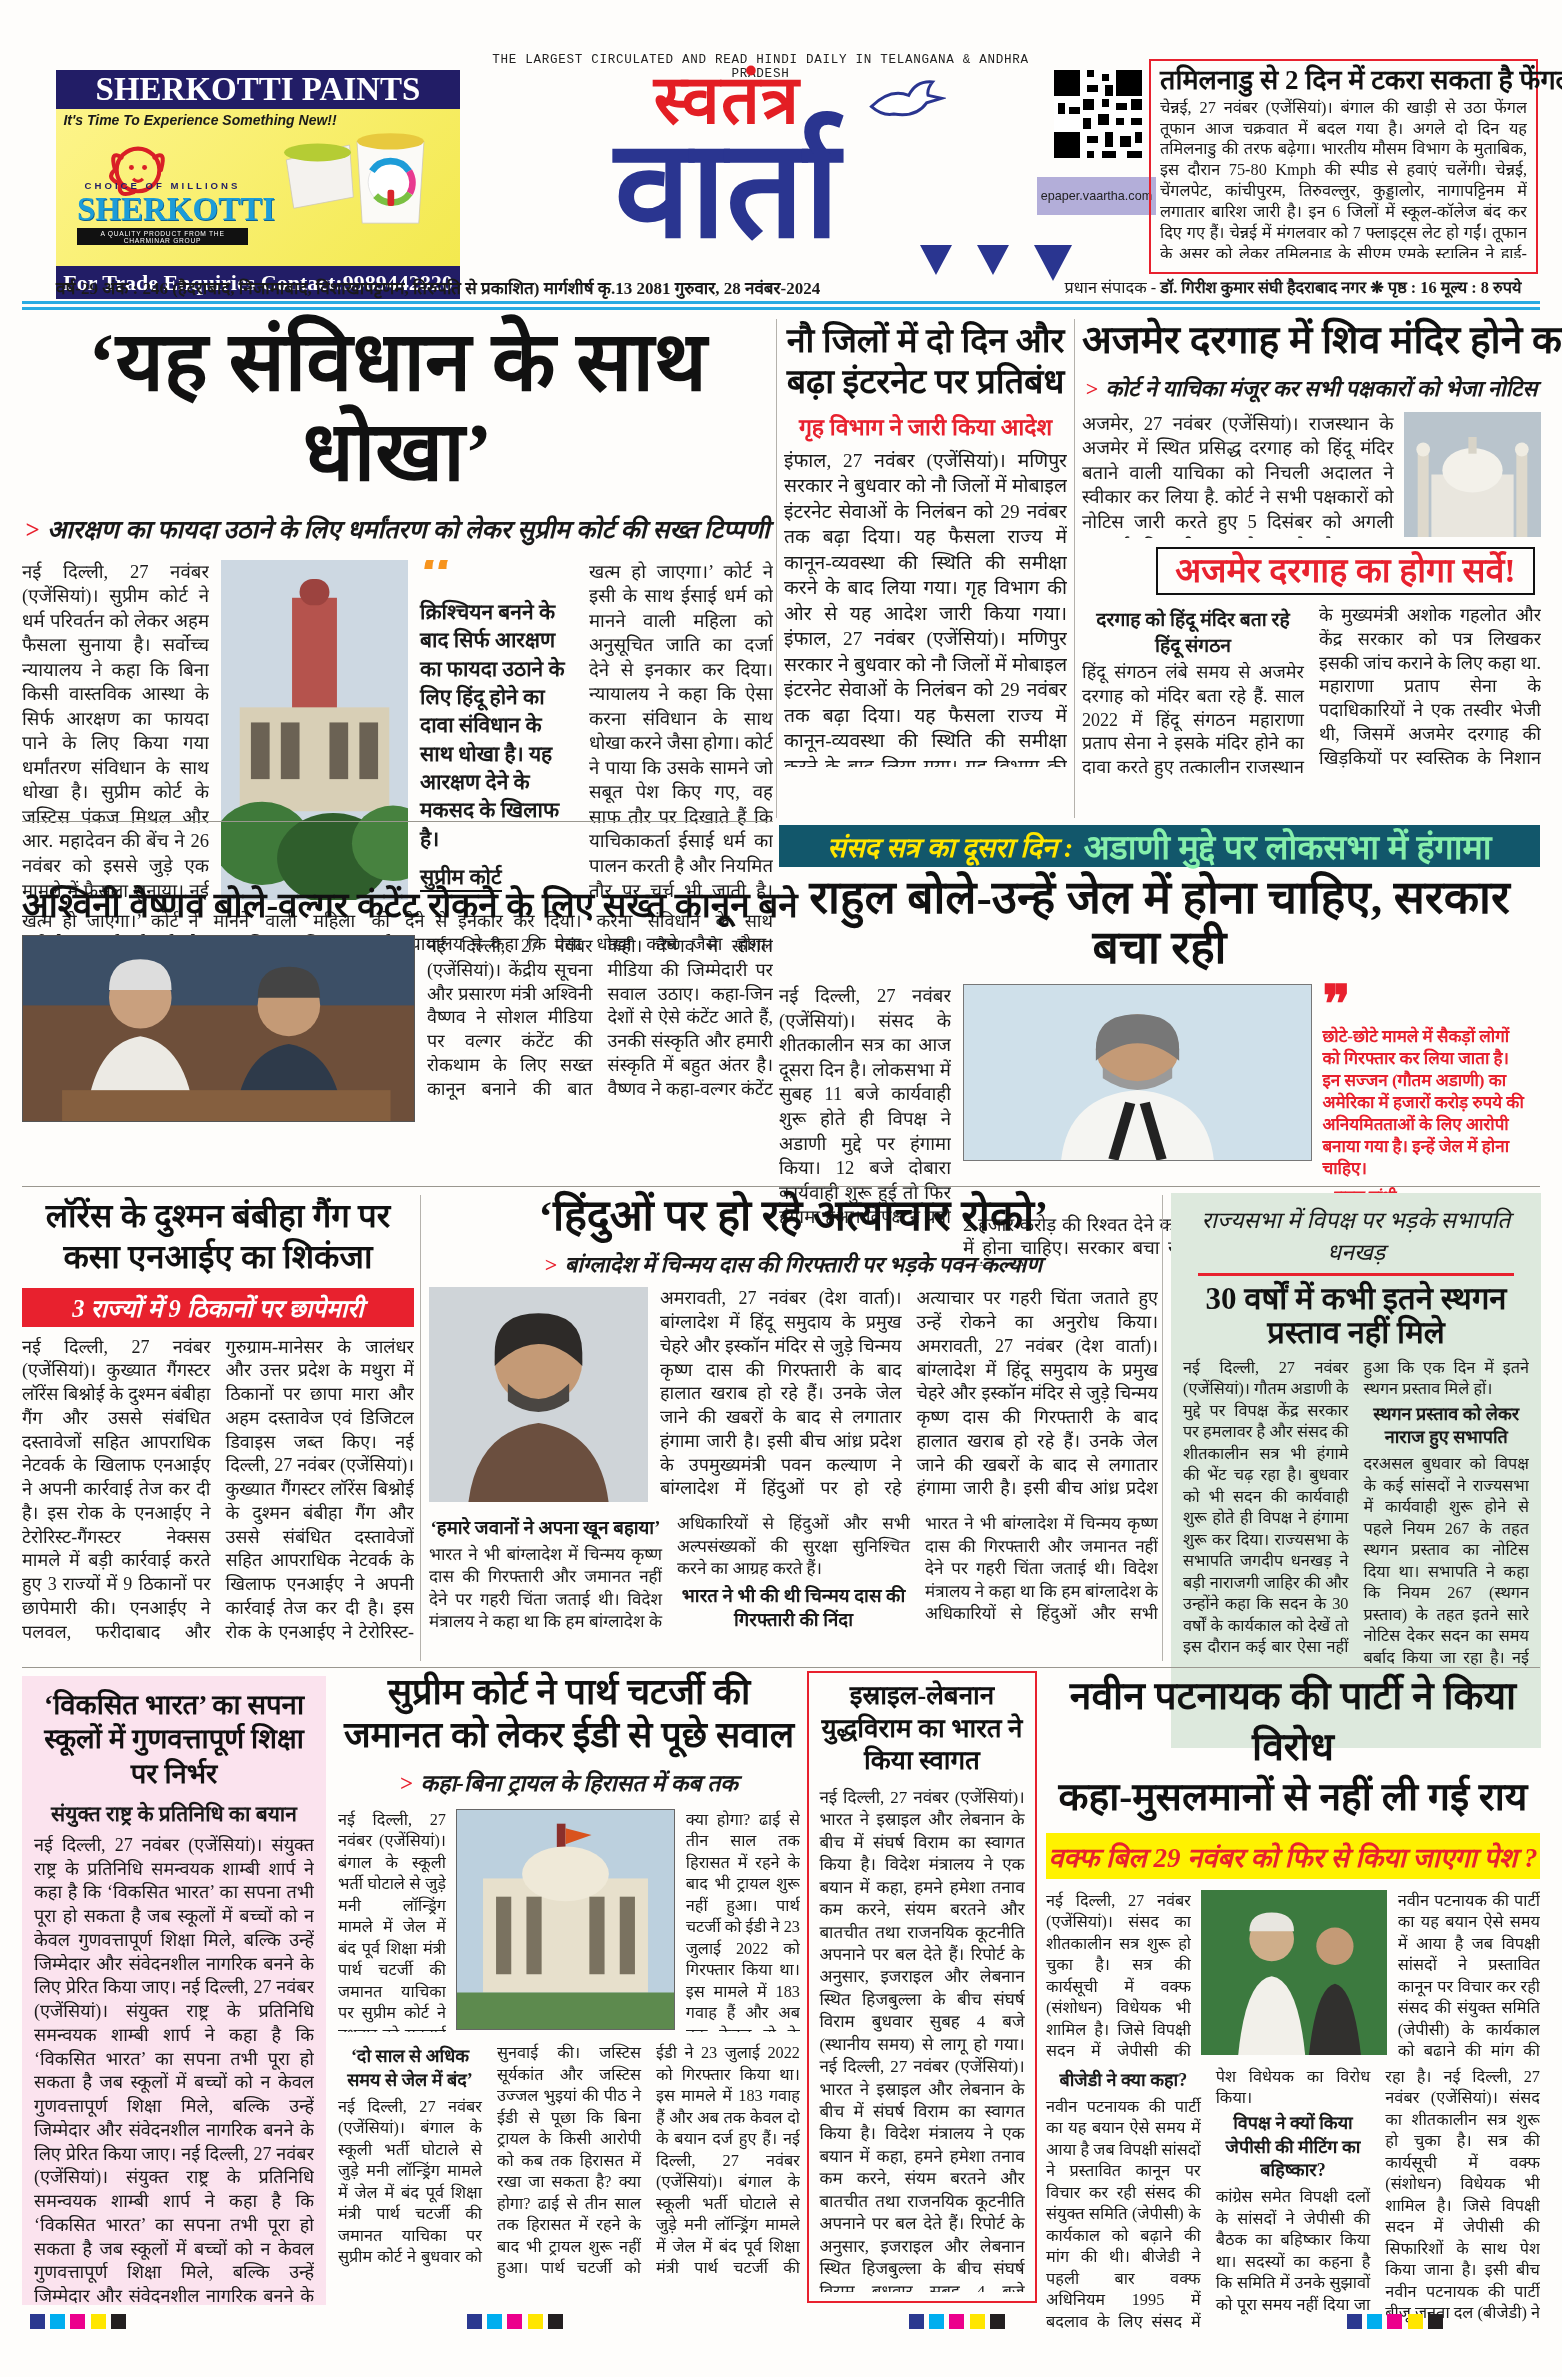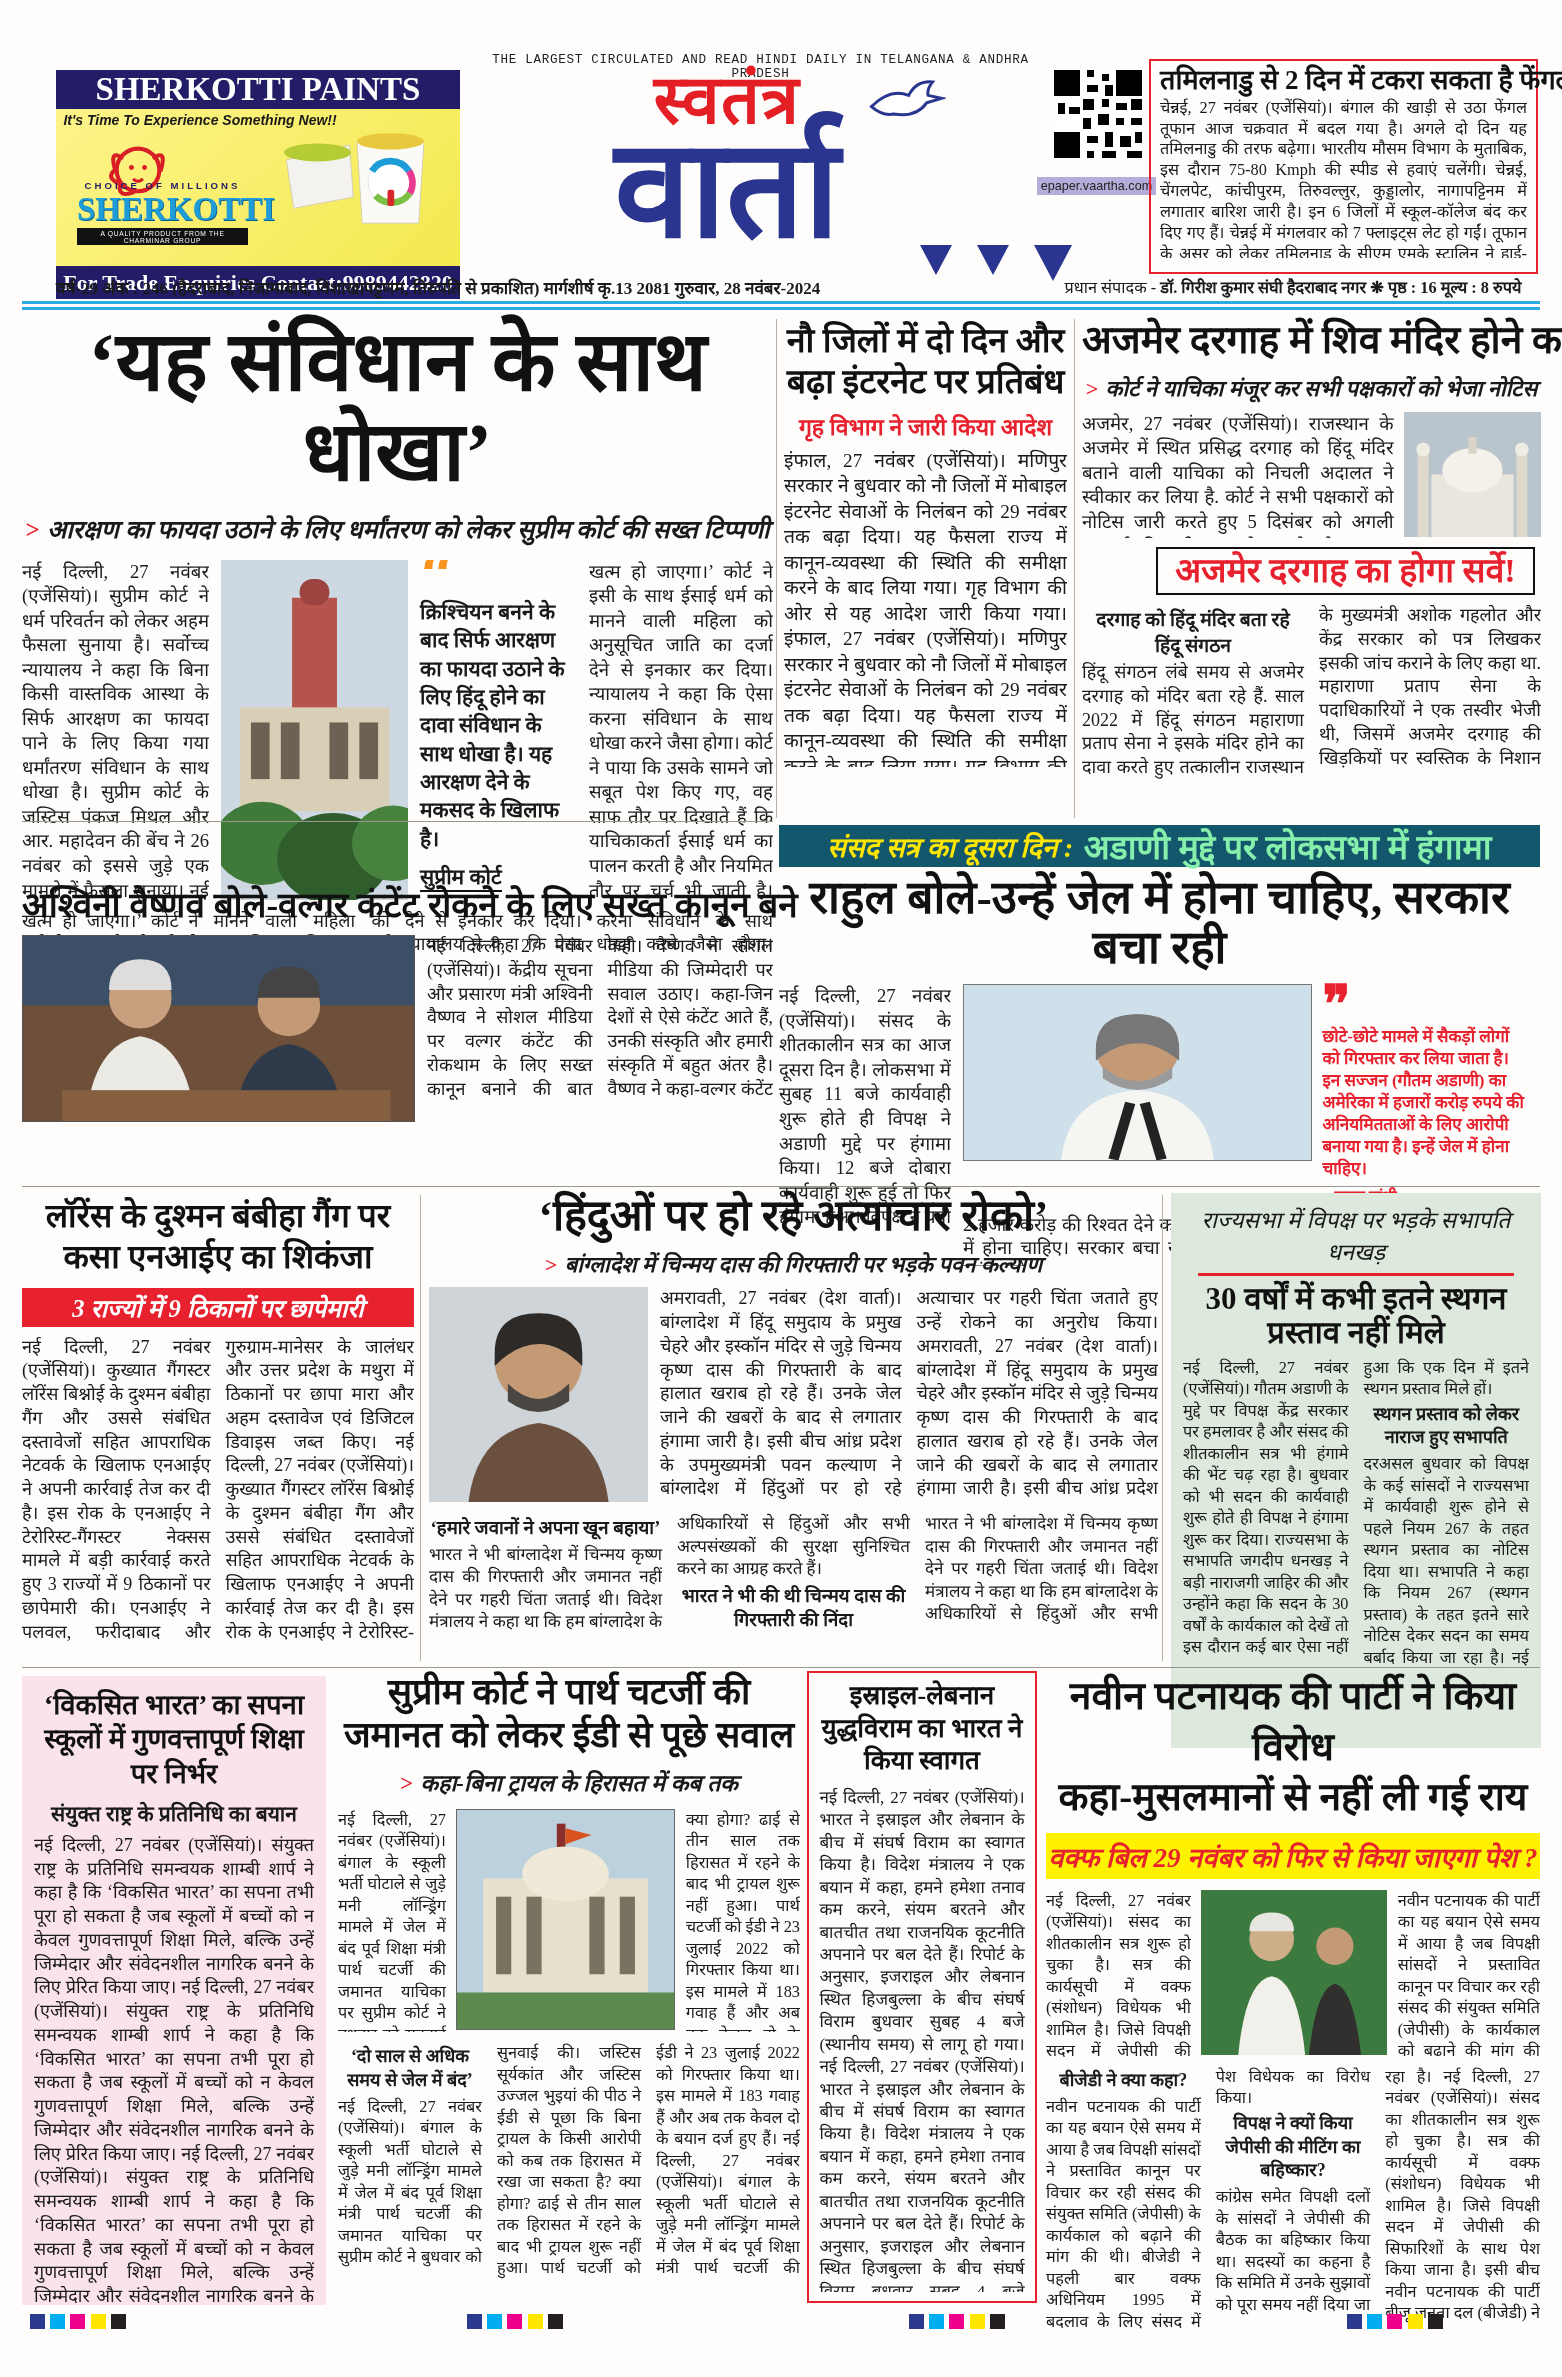--- a/index.html
+++ b/index.html
@@ -87,21 +87,21 @@
     <span style="width:0;height:0;border-left:16.3px solid transparent;border-right:16.3px solid transparent;border-top:30px solid #2a3590;"></span>
     <span style="width:0;height:0;border-left:19.3px solid transparent;border-right:19.3px solid transparent;border-top:36px solid #2a3590;"></span>
   </div>
 
   <span class="abs" style="left:1054px;top:70px;width:88px;height:88px;">
     <svg viewBox="0 0 48 48" shape-rendering="crispEdges">
       <rect width="48" height="48" fill="#fff"></rect>
       <path fill="#000" d="M0 0h14v14H0zM3 3h8v8H3zM34 0h14v14H34zM37 3h8v8H37zM0 34h14v14H0zM3 37h8v8H3zM18 0h4v4h-4zM26 2h4v4h-4zM18 8h6v4h-6zM28 8h4v6h-4zM16 16h6v6h-6zM26 16h4v4h-4zM34 18h6v4h-6zM42 16h6v6h-6zM2 18h4v6H2zM8 20h6v4H8zM16 26h4v6h-4zM24 24h6v6h-6zM34 26h4v4h-4zM42 26h6v4h-6zM18 36h6v4h-6zM28 34h4v8h-4zM36 36h6v6h-6zM44 34h4v6h-4zM18 44h4v4h-4zM26 44h8v4h-8zM40 44h8v4h-8z"></path>
     </svg>
   </span>
-  <div class="abs" style="left:1037px;top:177px;width:119px;background:#b3aed9;color:#222;font-family:'Liberation Sans',sans-serif;font-size:12.6px;text-align:center;padding:2px 0;">epaper.vaartha.com</div>
+  <div class="abs" style="left:1037px;top:177px;width:119px;background:#b3aed9;color:#222;font-family:'Liberation Sans',sans-serif;font-size:12.6px;text-align:center;padding:12px 0;">epaper.vaartha.com</div>
 
   <div class="abs" style="left:1149px;top:59px;width:389px;height:215px;border:2.2px solid #e8212e;padding:4.5px 9px;box-sizing:border-box;">
     <div class="hl ctr" style="font-size:27px;white-space:nowrap;">तमिलनाडु से 2 दिन में टकरा सकता है फेंगल तूफान</div>
     <div class="body-text clip" style="font-size:16.3px;line-height:1.28;height:160px;margin-top:3px;">
       <span>चेन्नई, 27 नवंबर (एजेंसियां)। बंगाल की खाड़ी से उठा फेंगल तूफान आज चक्रवात में बदल गया है। अगले दो दिन यह तमिलनाडु की तरफ बढ़ेगा। भारतीय मौसम विभाग के मुताबिक, इस दौरान 75-80 Kmph की स्पीड से हवाएं चलेंगी।</span> <span>चेन्नई, चेंगलपेट, कांचीपुरम, तिरुवल्लुर, कुड्डालोर, नागापट्टिनम में लगातार बारिश जारी है। इन 6 जिलों में स्कूल-कॉलेज बंद कर दिए गए हैं। चेन्नई में मंगलवार को 7 फ्लाइट्स लेट हो गईं। तूफान के असर को लेकर तमिलनाडु के सीएम एमके स्टालिन ने हाई-लेवल बैठक की। एनडीआरएफ की 7 टीमों को तिरुवरूर, मयिलादुथुरई, नागापट्टिनम और कुड्डालोर जिले में तैनात किया गया है।</span>
     </div>
   </div>
 
   <div class="abs bold" style="left:56px;top:276px;font-size:17px;">वर्ष-29 अंक : 246 (हैदराबाद, निजामाबाद, विशाखापट्टणम, तिरुपति से प्रकाशित) मार्गशीर्ष कृ.13 2081 गुरुवार, 28 नवंबर-2024</div>
   <div class="abs" style="left:1046px;top:276px;width:494px;font-size:16.3px;text-align:center;">

